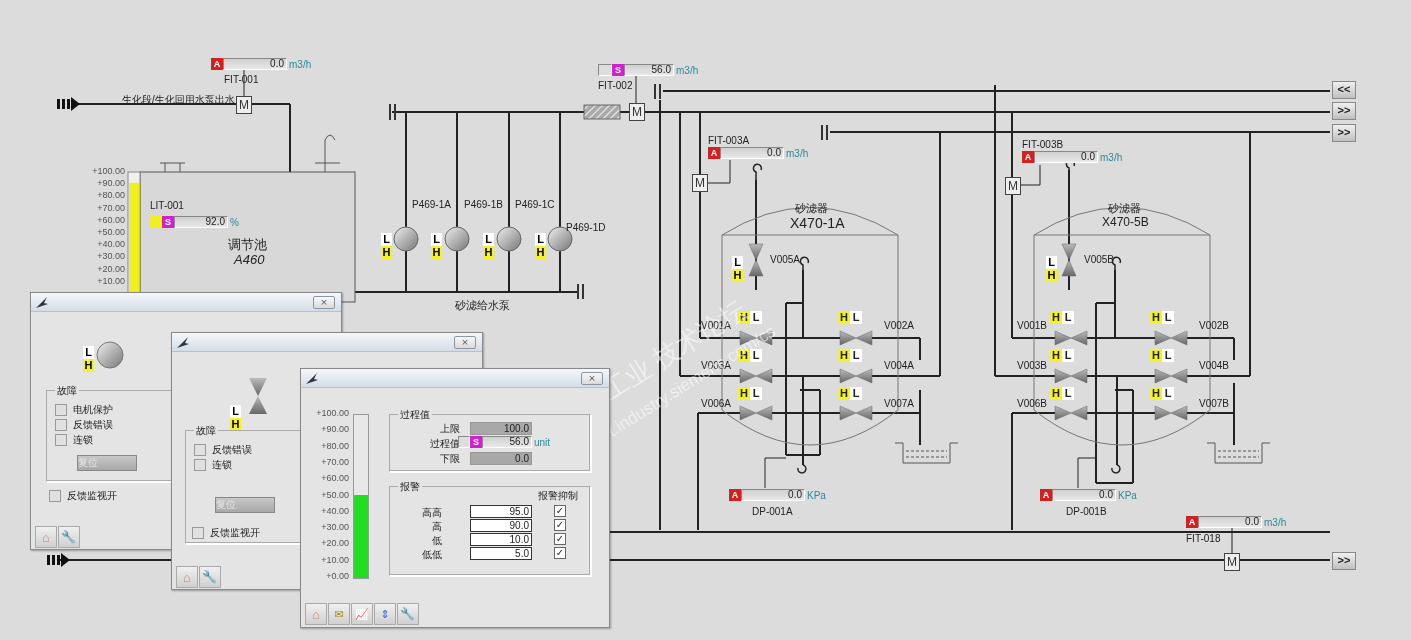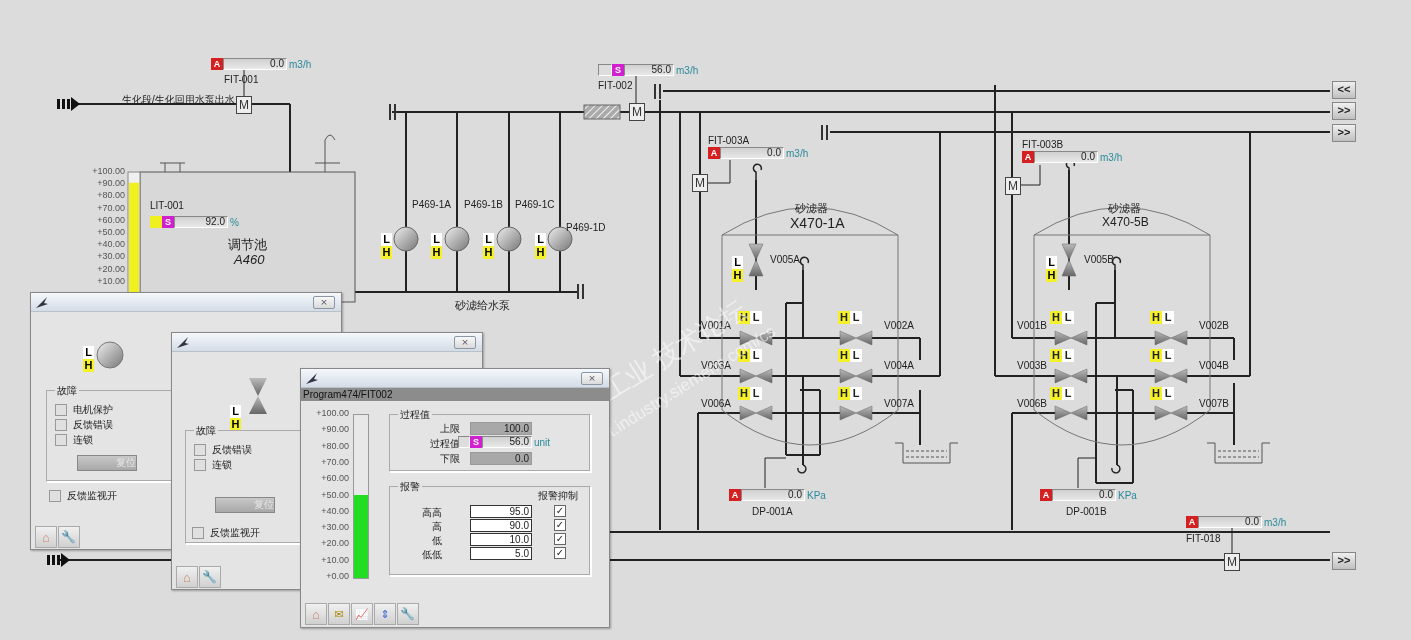--- a/index.html
+++ b/index.html
@@ -33,21 +33,21 @@
   .dlg{position:absolute;background:#e4e4e4;border:1px solid #888;box-shadow:1px 1px 2px rgba(0,0,0,.3);}
   .dlg .tb{height:18px;background:linear-gradient(#f4f8fc,#d4dce6);border-bottom:1px solid #b8c0ca;position:relative;}
   .dlg .tb .logo{position:absolute;left:4px;top:2px;width:14px;height:14px;}
   .dlg .tb .x{position:absolute;right:6px;top:3px;width:20px;height:11px;border:1px solid #8a96a6;border-radius:2px;background:linear-gradient(#f8f8f8,#dadada);font-size:9px;line-height:10px;text-align:center;color:#556;cursor:pointer;}
   .dlg .pt{height:13px;background:#8c8c8c;color:#111;font-size:10px;line-height:13px;padding-left:2px;}
   .dlg .pt.mono{font-family:"Liberation Mono","DejaVu Sans Mono",monospace;font-size:9px;}
   .grp{position:absolute;border:1px solid #aaa;border-right-color:#fff;border-bottom-color:#fff;box-shadow:inset -1px -1px 0 #aaa, 1px 1px 0 #fff;}
   .grp .gl{position:absolute;top:-7px;left:8px;background:#e4e4e4;padding:0 2px;font-size:10px;}
   .cb{position:absolute;display:flex;align-items:center;font-size:10px;}
   .cb .box{width:10px;height:10px;border:1px solid #999;background:#e0e0e0;margin-right:6px;cursor:pointer;}
-  .resetbtn{position:absolute;height:14px;background:linear-gradient(#c8c8c8,#a8a8a8);border:1px solid #888;color:#e8e8e8;font-size:10px;text-align:right;line-height:14px;cursor:pointer;}
+  .resetbtn{position:absolute;height:14px;background:linear-gradient(#c8c8c8,#a8a8a8);border:1px solid #888;color:#e8e8e8;font-size:10px;text-align:left;line-height:14px;cursor:pointer;}
   .iconbtn{position:absolute;width:20px;height:20px;border:1px solid #aaa;background:linear-gradient(#f0f0f0,#d0d0d0);display:flex;align-items:center;justify-content:center;cursor:pointer;}
   .lbl{position:absolute;font-size:10px;text-align:right;}
   .field{position:absolute;height:11px;font-size:10px;text-align:right;line-height:11px;padding-right:2px;}
   .field.ro{background:#a8a8a8;border:1px solid #999;}
   .field.ed{background:#fff;border:1px solid #333;}
   .chk{position:absolute;width:10px;height:10px;border:1px solid #666;background:#fff;font-size:10px;line-height:10px;text-align:center;font-weight:bold;cursor:pointer;}
   .scale{position:absolute;font-size:9px;color:#555;text-align:right;}
   .wm{position:absolute;color:rgba(255,255,255,.55);font-size:26px;transform:rotate(-32deg);transform-origin:left top;white-space:nowrap;pointer-events:none;}
 </style>
 </head>
@@ -539,21 +539,20 @@
     </div>
 </div>
 
 <div class="dlg" style="left:300px;top:368px;width:308px;height:258px;">
   <div class="tb">
     <svg class="logo" viewBox="0 0 14 14">
         <path d="M1 13 L12 2 L9 8 L13 9 Z" fill="#334"></path>
       </svg>
     <div class="x">⨯</div>
   </div>
-  <div class="pt">Program474/FIT002</div>
   <div id="fit-scale">
       <div class="scale" style="left: 4px; width: 44px; top: 39px;">+100.00</div>
       <div class="scale" style="left: 4px; width: 44px; top: 55.3px;">+90.00</div>
       <div class="scale" style="left: 4px; width: 44px; top: 71.6px;">+80.00</div>
       <div class="scale" style="left: 4px; width: 44px; top: 87.9px;">+70.00</div>
       <div class="scale" style="left: 4px; width: 44px; top: 104.2px;">+60.00</div>
       <div class="scale" style="left: 4px; width: 44px; top: 120.5px;">+50.00</div>
       <div class="scale" style="left: 4px; width: 44px; top: 136.8px;">+40.00</div>
       <div class="scale" style="left: 4px; width: 44px; top: 153.1px;">+30.00</div>
       <div class="scale" style="left: 4px; width: 44px; top: 169.4px;">+20.00</div>

